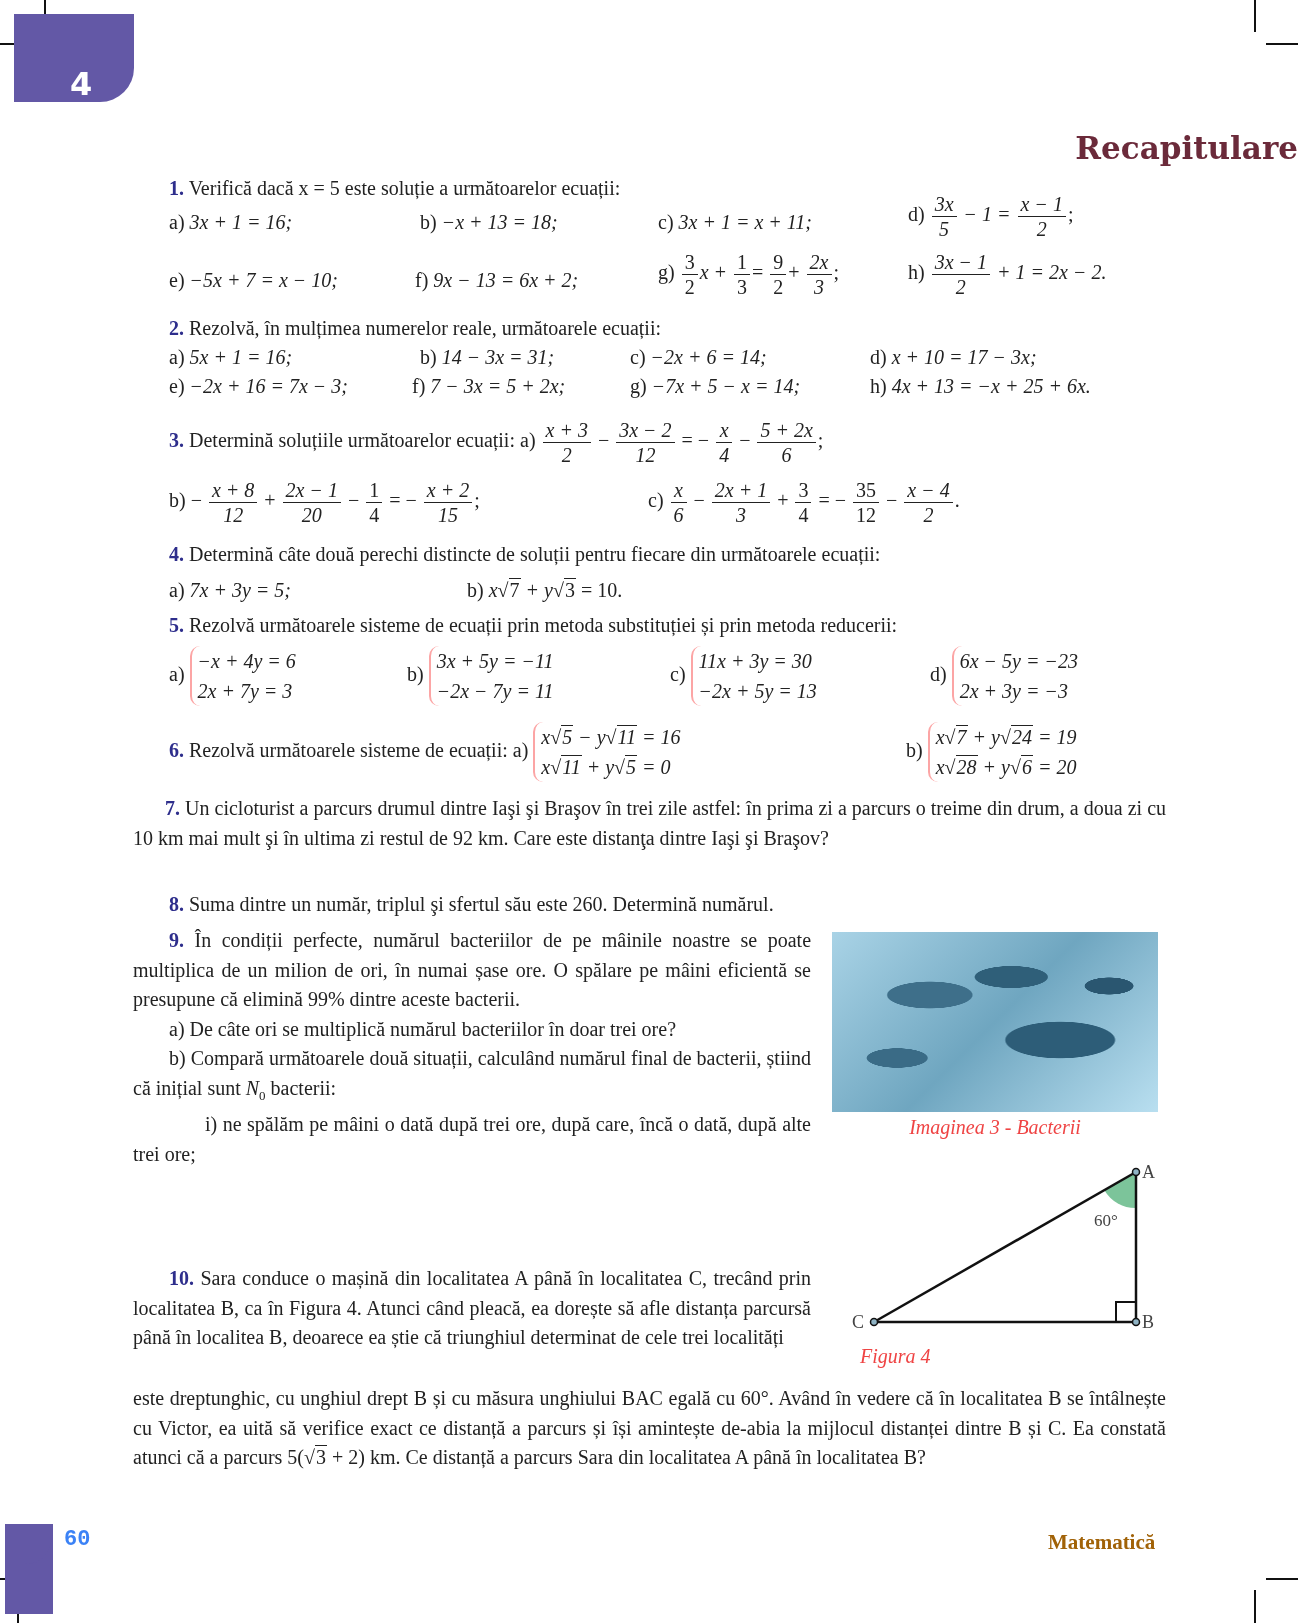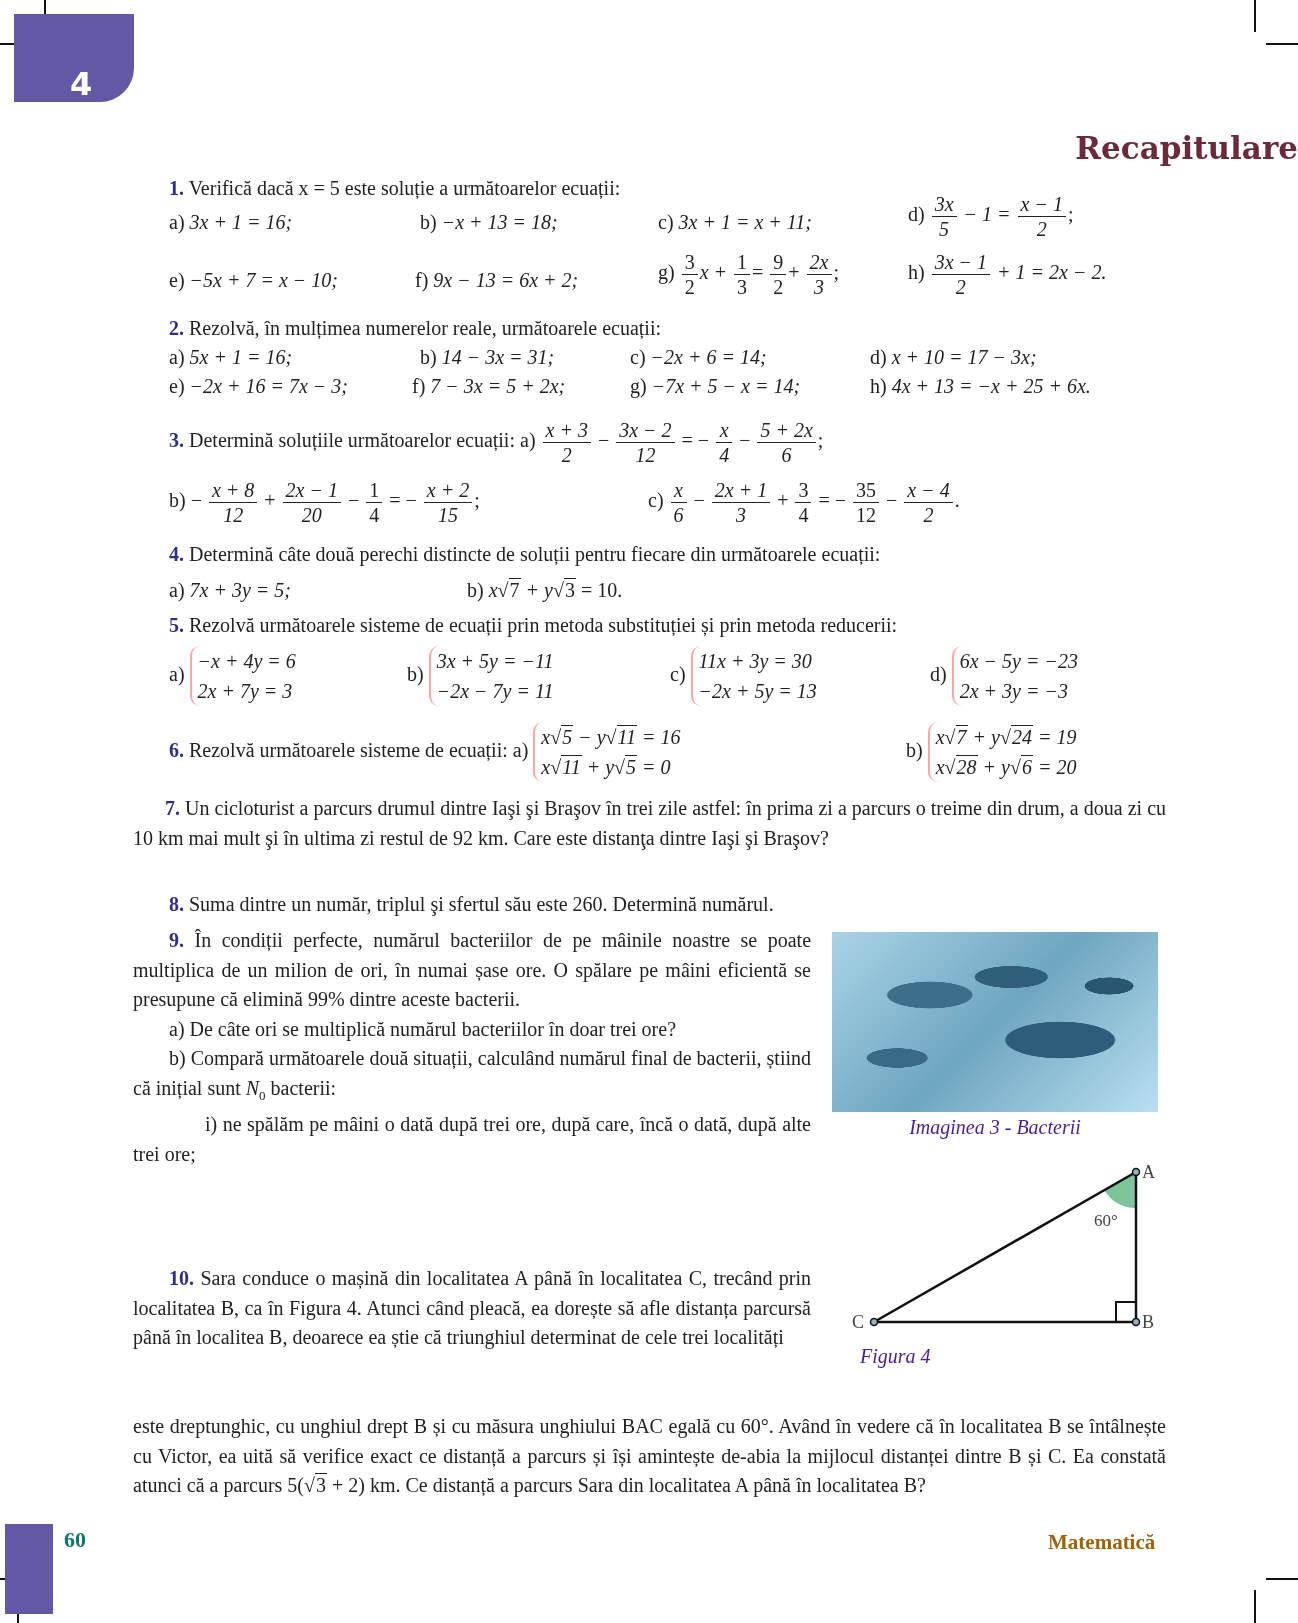--- a/index.html
+++ b/index.html
@@ -5,21 +5,21 @@
   html, body { margin:0; padding:0; background:#ffffff; }
   body { width:1298px; height:1623px; position:relative; overflow:hidden;
          font-family:"DejaVu Serif","Liberation Serif",serif; color:#222; }
   .abs { position:absolute; }
   .crop { position:absolute; background:#111; }
   .tab-top { left:14px; top:14px; width:120px; height:88px; background:#6358a6;
              border-radius:0 0 34px 0; }
   .tab-top .num { position:absolute; left:56px; top:54px; color:#fff; font-family:"DejaVu Sans","Liberation Sans",sans-serif;
              font-weight:bold; font-size:32px; line-height:32px; }
   .tab-bot { left:5px; top:1524px; width:48px; height:84px; background:#6358a6; }
-  .page-num { left:64px; top:1527px; font-family:Liberation Serif, serif; font-weight:bold; font-size:22px; color:#0f766e; }
+  .page-num { left:64px; top:1527px; font-family:Liberation Mono, monospace; font-weight:bold; font-size:22px; color:#3b82f6; }
   .footer { left:1048px; top:1530px; font-family:"Liberation Serif",serif; font-weight:bold; font-size:21px; color:#a16207; }
   .title { left:0; width:1298px; top:130px; text-align:right; font-size:31px; font-weight:bold; color:#6b2a3a;
            font-family:"DejaVu Serif",serif; }
   .line { position:absolute; font-size:20px; line-height:24px; white-space:nowrap; font-family:"Liberation Serif",serif; color:#222; }
   .num-label { color:#2e2e8c; font-weight:bold; }
   .m { font-style:italic; }
   .frac { display:inline-block; vertical-align:middle; text-align:center; margin:0 2px; }
   .frac > span { display:block; line-height:24px; padding:0 3px; }
   .frac > span.den { border-top:1.3px solid #222; }
   .sys { display:inline-block; vertical-align:middle; border-left:2px solid #fca5a5; border-radius:10px 0 0 10px;
@@ -28,21 +28,21 @@
   .sqrt { border-top:1.3px solid #222; padding:0 1px; }
   .para { position:absolute; font-size:20px; line-height:29.5px; font-family:"Liberation Serif",serif; text-align:justify; color:#222; }
   .photo { left:832px; top:932px; width:326px; height:180px;
            background:
              radial-gradient(ellipse 90px 30px at 70% 60%, #2d5d78 60%, transparent 62%),
              radial-gradient(ellipse 70px 22px at 30% 35%, #3e6f8a 60%, transparent 62%),
              radial-gradient(ellipse 60px 18px at 55% 25%, #2f5f79 60%, transparent 62%),
              radial-gradient(ellipse 50px 16px at 20% 70%, #3a6b86 60%, transparent 62%),
              radial-gradient(ellipse 40px 14px at 85% 30%, #2a5670 60%, transparent 62%),
              linear-gradient(135deg, #a9d3e6, #6fa6c0 50%, #b9dff0); }
-  .caption { font-style:italic; font-size:20px; font-family:"Liberation Serif",serif; color:#4c1d95; }
+  .caption { font-style:italic; font-size:20px; font-family:"Liberation Serif",serif; color:#ef4444; }
 </style>
 </head>
 <body>
 
 <div class="crop" style="left:44px;top:0;width:1.5px;height:32px;"></div>
 <div class="crop" style="left:0;top:43px;width:32px;height:1.5px;"></div>
 <div class="crop" style="left:1254px;top:0;width:1.5px;height:32px;"></div>
 <div class="crop" style="left:1266px;top:43px;width:32px;height:1.5px;"></div>
 <div class="crop" style="left:0;top:1578px;width:14px;height:1.5px;"></div>
 <div class="crop" style="left:17px;top:1590px;width:1.5px;height:33px;"></div>
@@ -215,21 +215,21 @@
   <text x="302" y="178" font-family="Liberation Serif, serif" font-size="18" fill="#444">B</text>
   <text x="12" y="178" font-family="Liberation Serif, serif" font-size="18" fill="#444">C</text>
   <text x="254" y="76" font-family="Liberation Serif, serif" font-size="17" fill="#444">60°</text>
 </svg>
 <div class="abs caption" style="left:860px;top:1345px;">Figura 4</div>
 
 <div class="para" style="left:133px;top:1264px;width:678px;text-indent:36px;">
   <span class="num-label">10.</span>
   <span>Sara conduce o mașină din localitatea A până în localitatea C, trecând prin localitatea B, ca în Figura 4. Atunci când pleacă, ea dorește să afle distanța parcursă până în localitea B, deoarece ea știe că triunghiul determinat de cele trei localități</span>
 </div>
-<div class="para" style="left:133px;top:1384px;width:1033px;margin-top:28px;">
+<div class="para" style="left:133px;top:1384px;width:1033px;">
   <span>este dreptunghic, cu unghiul drept B și cu măsura unghiului BAC egală cu 60°. Având în vedere că în localitatea B se întâlnește cu Victor, ea uită să verifice exact ce distanță a parcurs și își amintește de-abia la mijlocul distanței dintre B și C. Ea constată atunci că a parcurs 5(</span>√<span class="sqrt">3</span><span> + 2) km. Ce distanță a parcurs Sara din localitatea A până în localitatea B?</span>
 </div>
 
 <div class="abs tab-bot"></div>
 
 <svg class="abs" style="left:5px;top:1524px;" width="130" height="90">
   <path d="M0,40 L0,90 L48,90 L48,0 Q48,40 20,40 Z" fill="#6358a6"></path>
 </svg>
 <div class="abs page-num">60</div>
 <div class="abs footer">Matematică</div>

